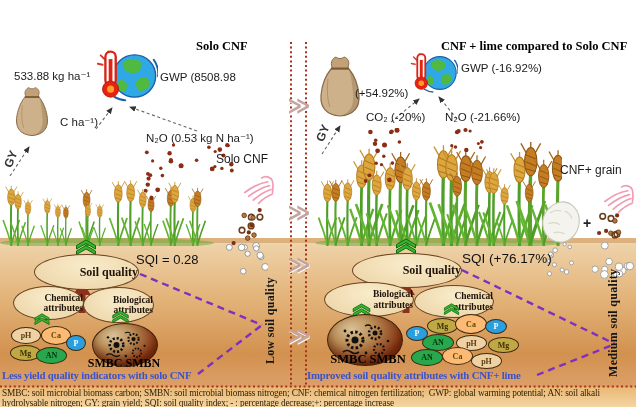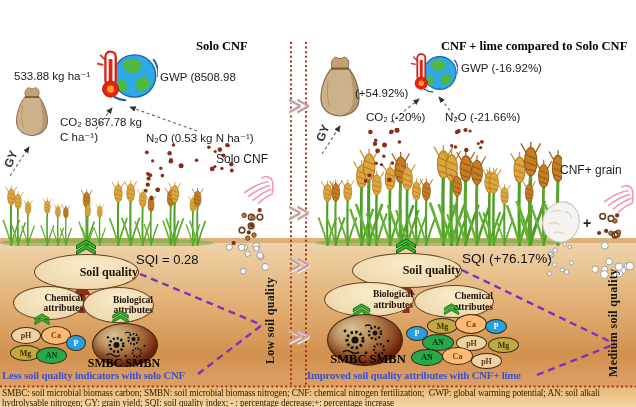--- a/index.html
+++ b/index.html
@@ -370,21 +370,20 @@
   <span class="abs divchev" style="left:283px;top:254px">≫</span>
   <span class="abs divchev" style="left:283px;top:325px">≫</span>
 
   <div class="abs title" style="left:196px;top:39px">Solo CNF</div>
   <div class="abs ann" style="left:14px;top:69px">533.88 kg ha⁻¹</div>
   <div class="abs gy" style="left:2px;top:152px">GY</div>
   <div class="abs ann" style="left:160px;top:70px">
     <div>GWP (8508.98</div>
   </div>
   <div class="abs ann" style="left:60px;top:115px">
-    <div>CO₂ 8367.78 kg</div>
     <div>C ha⁻¹)</div>
   </div>
   <div class="abs ann" style="left:146px;top:131px">N₂O (0.53 kg N ha⁻¹)</div>
   <div class="abs ann" style="left:216px;top:152px;font-size:12px">Solo CNF</div>
 
   <div class="abs title" style="left:441px;top:39px">CNF + lime compared to Solo CNF</div>
   <div class="abs ann" style="left:355px;top:86px">(+54.92%)</div>
   <div class="abs gy" style="left:314px;top:126px">GY</div>
   <div class="abs ann" style="left:461px;top:61px">GWP (-16.92%)</div>
   <div class="abs ann" style="left:366px;top:110px">CO₂ (-20%)</div>
@@ -418,21 +417,21 @@
   <div class="abs ind blue" style="left:66px;top:335px;width:18px;height:14px">P</div>
   <div class="abs ind khaki" style="left:10px;top:345px;width:29px;height:14px">Mg</div>
   <div class="abs ind green" style="left:36px;top:347px;width:29px;height:15px">AN</div>
   <div class="abs micro" style="left:92px;top:323px;width:64px;height:42px">
     <svg width="56" height="34" viewBox="0 0 60 40">
         <use href="#microbes"></use>
       </svg>
   </div>
   <div class="abs smbc" style="left:82px;top:356px;width:84px">SMBC SMBN</div>
   <div class="abs vert" style="left:263px;top:276px;height:90px">Low soil quality</div>
-  <div class="abs bluetxt" style="left:2px;top:369px">Less soil quality indicators with solo CNF</div>
+  <div class="abs bluetxt" style="left:2px;top:369px">Less yield quality indicators with solo CNF</div>
 
   <svg class="abs" style="left:395px;top:238px;z-index:6" width="22" height="16">
       <use href="#chev"></use>
     </svg>
   <div class="abs oval" style="left:352px;top:253px;width:108px;height:33px">
     <span class="t1">Soil quality</span>
   </div>
   <div class="abs sqi" style="left:462px;top:251px;font-size:13.5px">SQI (+76.17%)</div>
   <div class="abs oval attr" style="left:324px;top:282px;width:88px;height:33px">
     <span class="t2">Biological</span>

